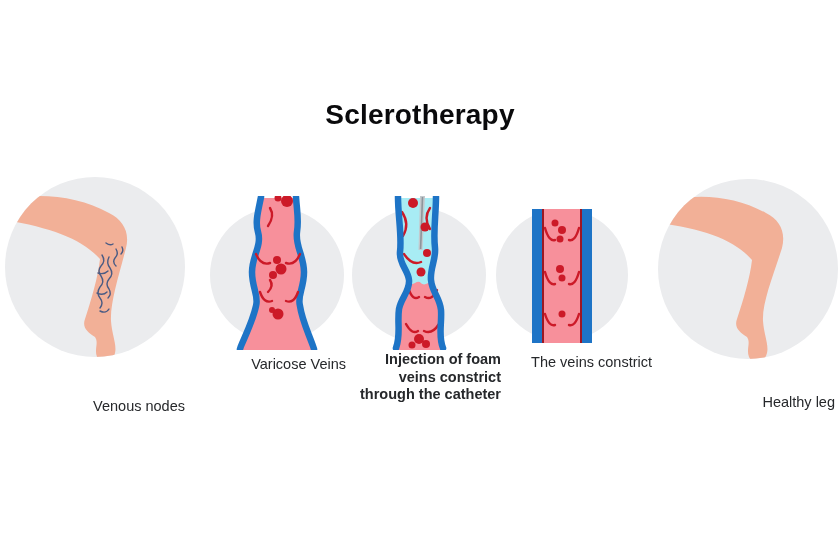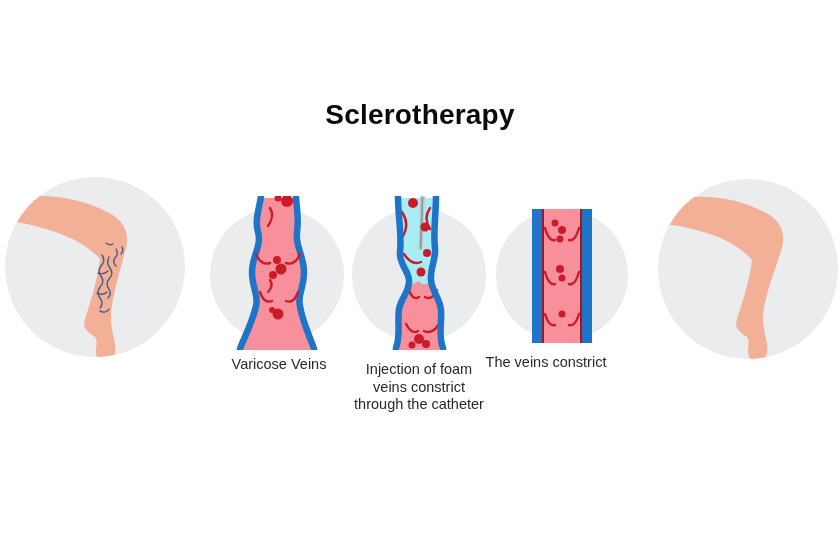--- a/index.html
+++ b/index.html
@@ -23,21 +23,21 @@
     position:relative;width:840px;height:560px;background:var(--background);
     overflow:hidden;
   }
   .page-title{
     position:absolute;left:0;top:99px;width:840px;text-align:center;
     font-size:28px;font-weight:700;color:var(--title-color);letter-spacing:.2px;margin:0;
   }
   figure{margin:0;padding:0;position:absolute;}
   .illustration{position:absolute;left:0;top:0;display:block;}
   .caption{
-    position:absolute;text-align:center;font-size:14.5px;line-height:17.5px;
+    position:absolute;text-align:right;font-size:14.5px;line-height:17.5px;
     color:var(--text);
   }
   .caption span{display:block;}
   
   .circle-bg{fill:var(--circle-bg);}
   .skin{fill:var(--skin);}
   .leg-vein{stroke:var(--leg-vein-blue);stroke-width:1.4;fill:none;stroke-linecap:round;stroke-linejoin:round;}
   .vein-fill{fill:var(--vein-blood-pink);}
   .vein-wall{stroke:var(--vein-wall-blue);stroke-width:6.5;fill:none;stroke-linecap:round;}
   .valve{stroke:var(--detail-red);stroke-width:2.4;fill:none;stroke-linecap:round;}
@@ -75,20 +75,23 @@
           <path class="leg-vein" d="M 111 72 q 3 5 -1 9 q -3 4 1 8"></path>
           <path class="leg-vein" d="M 117 70 q 2 4 -1 7"></path>
           <path class="leg-vein" d="M 93 96 q 6 2 10 -2"></path>
           <path class="leg-vein" d="M 92 116 q 6 3 10 -1"></path>
           <path class="leg-vein" d="M 95 134 q 6 3 9 -2"></path>
           <path class="leg-vein" d="M 101 66 q 4 3 7 1"></path>
         </g>
       </g>
     </svg>
   </figure>
+  <div class="caption" style="left:5px;top:398px;width:180px;">
+    <span>Venous nodes</span>
+  </div>
 
   <figure style="left:210px;top:196px;width:134px;height:154px;">
     <svg class="illustration" width="134" height="154" viewBox="0 0 134 154">
       <circle class="circle-bg" cx="67" cy="79" r="67"></circle>
       <path class="vein-fill" d="M 51 2 C 48 16 45 26 48 36 C 52 50 42 60 42 76 C 42 92 49 100 46 110
            C 43 124 37 136 31 150 L 29 154 L 105 154 L 103 150
            C 98 136 92 124 90 110 C 87 100 94 92 94 76 C 94 60 85 50 87 36
            C 89 24 87 16 86 2 Z"></path>
       <path class="vein-wall" d="M 51 1 C 48 16 45 26 48 36 C 52 50 42 60 42 76 C 42 92 49 100 46 110 C 43 124 37 136 31 150 L 30 153"></path>
       <path class="vein-wall" d="M 86 1 C 87 16 89 24 87 36 C 85 50 94 60 94 76 C 94 92 87 100 90 110 C 92 124 98 136 103 150 L 104 153"></path>
@@ -144,21 +147,21 @@
         <circle class="clot" cx="75" cy="57" r="4"></circle>
         <circle class="clot" cx="69" cy="76" r="4.5"></circle>
         <circle class="clot" cx="67" cy="143" r="5"></circle>
         <circle class="clot" cx="74" cy="148" r="4"></circle>
         <circle class="clot" cx="60" cy="149" r="3.5"></circle>
       </g>
       <path class="vein-wall" d="M 46 1 C 46 20 50 40 48 56 C 47 68 56 74 57 84 C 58 95 49 102 47 113 C 45 127 49 139 44 152"></path>
       <path class="vein-wall" d="M 84 1 C 84 18 81 36 83 52 C 84 64 78 72 79 84 C 80 96 88 102 89 114 C 90 128 86 140 91 152"></path>
     </svg>
   </figure>
-  <div class="caption" style="left:337px;top:361px;width:164px;">
+  <div class="caption" style="left:337px;top:351px;width:164px;font-weight:bold;">
     <span>Injection of foam</span>
     <span>veins constrict</span>
     <span>through the catheter</span>
   </div>
 
   <figure style="left:496px;top:196px;width:132px;height:154px;">
     <svg class="illustration" width="132" height="154" viewBox="0 0 132 154">
       <circle class="circle-bg" cx="66" cy="79" r="66"></circle>
       <rect class="wall-rect" x="36" y="13" width="10" height="134"></rect>
       <rect class="wall-rect" x="86" y="13" width="10" height="134"></rect>
@@ -176,35 +179,38 @@
       <g>
         <circle class="clot" cx="59" cy="27" r="3.5"></circle>
         <circle class="clot" cx="66" cy="34" r="4"></circle>
         <circle class="clot" cx="64" cy="43" r="3.5"></circle>
         <circle class="clot" cx="64" cy="73" r="4"></circle>
         <circle class="clot" cx="66" cy="82" r="3.5"></circle>
         <circle class="clot" cx="66" cy="118" r="3.5"></circle>
       </g>
     </svg>
   </figure>
-  <div class="caption" style="left:464px;top:354px;width:164px;">
+  <div class="caption" style="left:488px;top:354px;width:164px;">
     <span>The veins constrict</span>
   </div>
 
   <figure style="left:658px;top:179px;width:180px;height:180px;">
     <svg class="illustration" width="180" height="180" viewBox="0 0 180 180">
       <defs>
           <clipPath id="clip-f5">
             <circle cx="90" cy="90" r="90"></circle>
           </clipPath>
         </defs>
       <circle class="circle-bg" cx="90" cy="90" r="90"></circle>
       <g clip-path="url(#clip-f5)">
         <path class="skin" d="M -15 30 C 25 12 72 14 108 34 C 122 41 128 53 124 69
              C 115 97 104 124 105 142 C 106 156 111 166 109 174
              C 107 184 95 186 91 178 C 88 170 93 164 89 158
              C 81 153 76 148 79 140 C 85 122 92 99 94 81
              C 75 59 40 48 -15 42 Z"></path>
       </g>
     </svg>
   </figure>
+  <div class="caption" style="left:655px;top:394px;width:180px;">
+    <span>Healthy leg</span>
+  </div>
 
 </div>
 
 </body></html>

